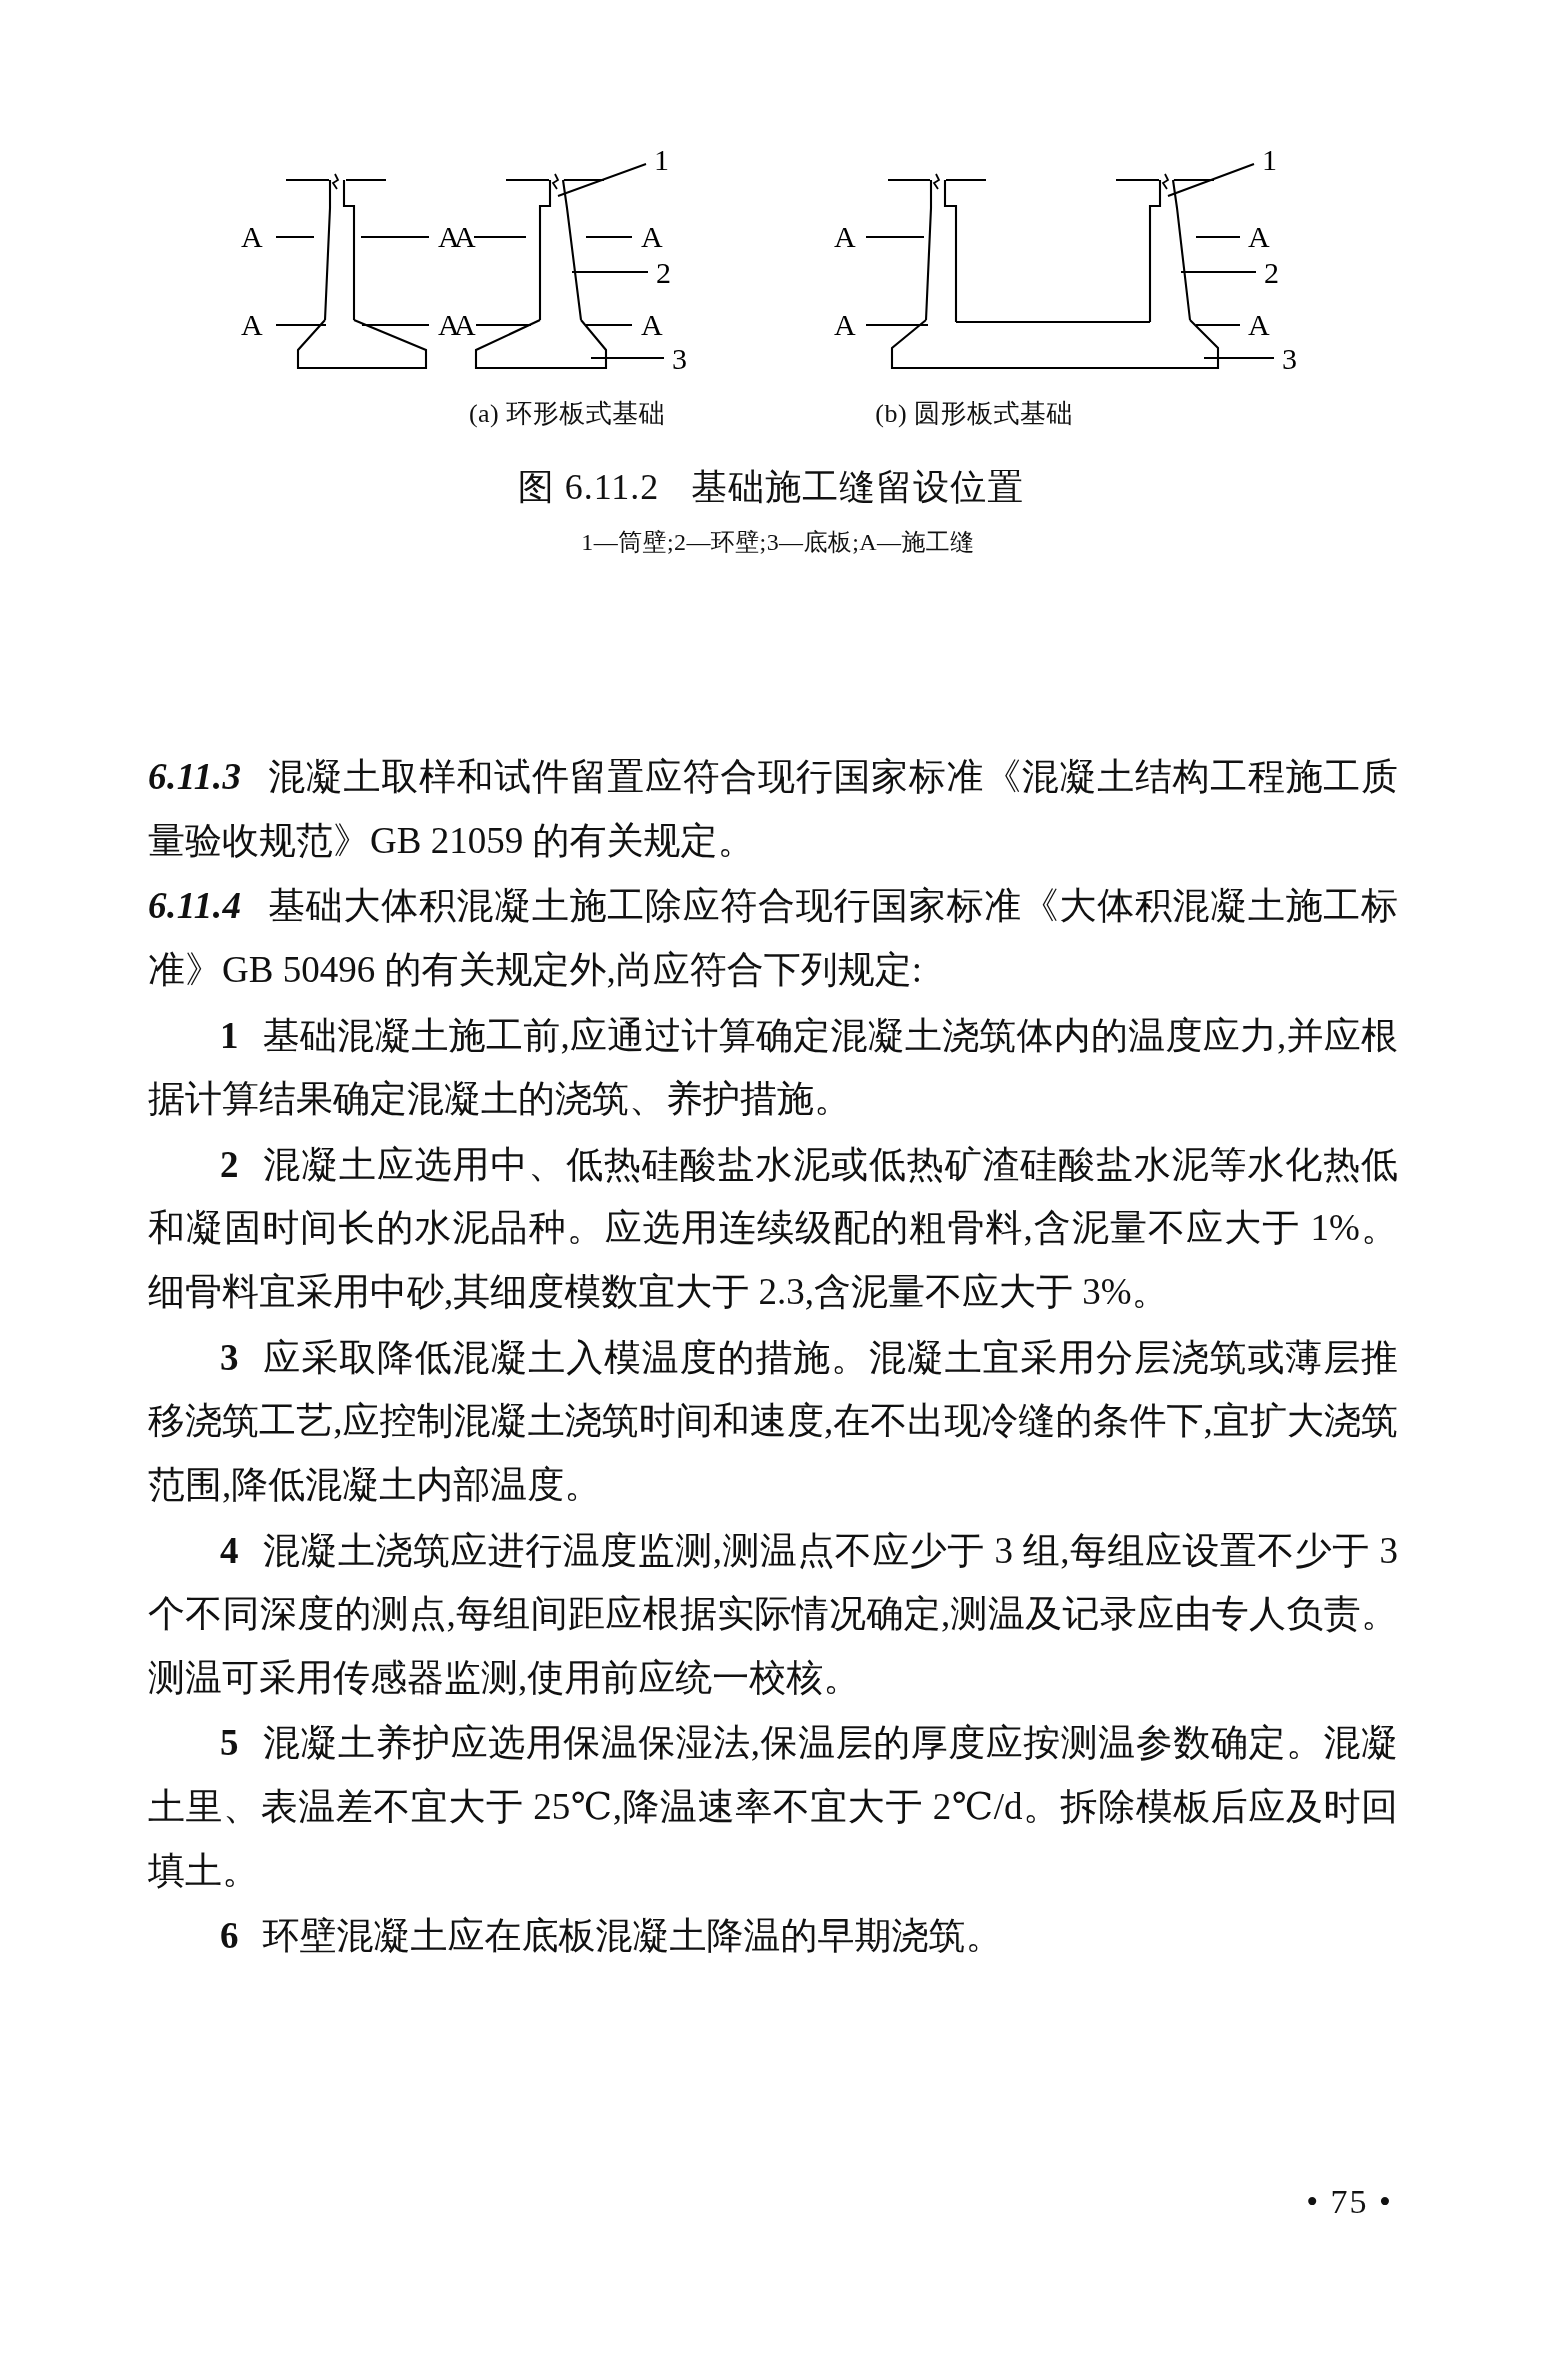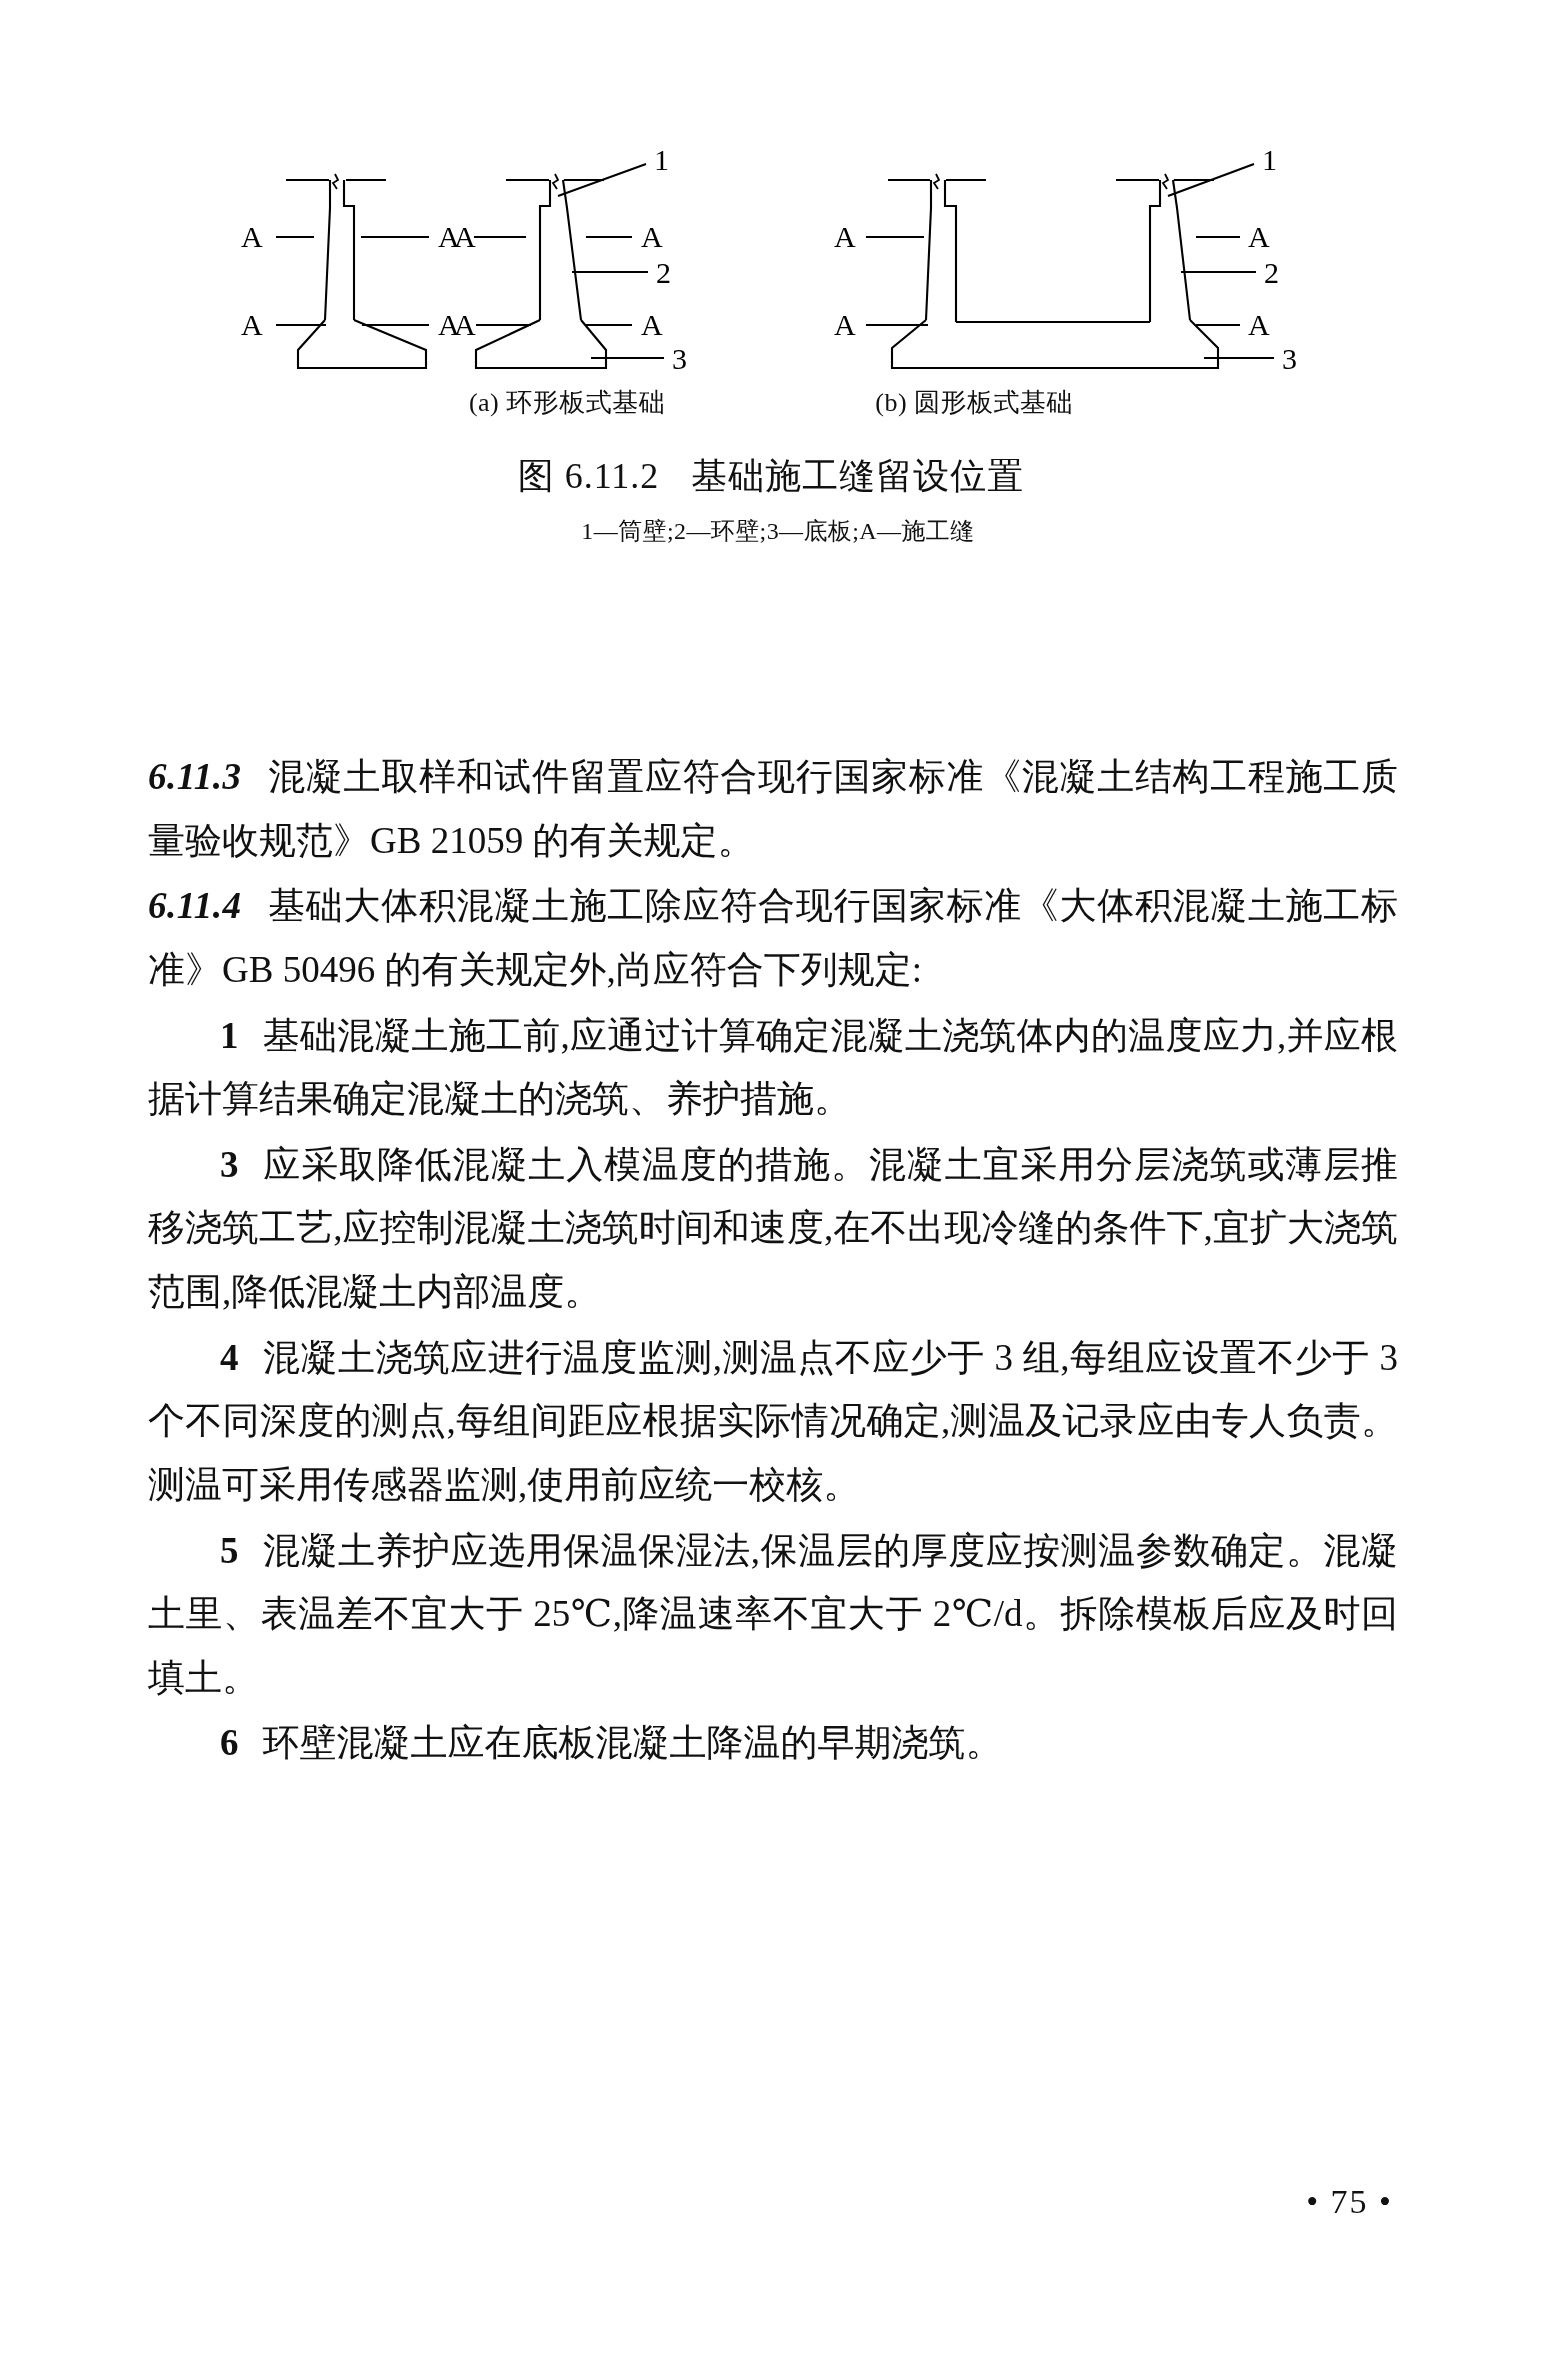--- a/index.html
+++ b/index.html
@@ -27,21 +27,21 @@
     display:flex;
     justify-content:center;
     align-items:flex-end;
     gap:40px;
   }
   .fig-svg { display:block; }
   .subcaptions {
     display:flex;
     justify-content:center;
     gap:210px;
-    margin-top:5px;
+    margin-top:16px;
     font-size:26px;
     letter-spacing:0.5px;
   }
   .subcap { white-space:nowrap; }
   .fig-title {
     text-align:center;
     margin-top:32px;
     font-size:36px;
     letter-spacing:1px;
   }
@@ -220,20 +220,23 @@
     </p>
 
     <p class="para">
       <span class="clause-no">6.11.4</span><span class="clause-gap"></span><span>基础大体积混凝土施工除应符合现行国家标准《大体积混凝土施工标准》GB 50496 的有关规定外,尚应符合下列规定:</span>
     </p>
 
     <p class="para">
       <span class="item-no">1</span><span class="item-gap"></span><span>基础混凝土施工前,应通过计算确定混凝土浇筑体内的温度应力,并应根据计算结果确定混凝土的浇筑、养护措施。</span>
     </p>
 
+    <p class="para">
+      <span class="item-no">2</span><span class="item-gap"></span><span>混凝土应选用中、低热硅酸盐水泥或低热矿渣硅酸盐水泥等水化热低和凝固时间长的水泥品种。应选用连续级配的粗骨料,含泥量不应大于 1%。细骨料宜采用中砂,其细度模数宜大于 2.3,含泥量不应大于 3%。</span>
+    </p>
 
     <p class="para">
       <span class="item-no">3</span><span class="item-gap"></span><span>应采取降低混凝土入模温度的措施。混凝土宜采用分层浇筑或薄层推移浇筑工艺,应控制混凝土浇筑时间和速度,在不出现冷缝的条件下,宜扩大浇筑范围,降低混凝土内部温度。</span>
     </p>
 
     <p class="para">
       <span class="item-no">4</span><span class="item-gap"></span><span>混凝土浇筑应进行温度监测,测温点不应少于 3 组,每组应设置不少于 3 个不同深度的测点,每组间距应根据实际情况确定,测温及记录应由专人负责。测温可采用传感器监测,使用前应统一校核。</span>
     </p>
 
     <p class="para">

